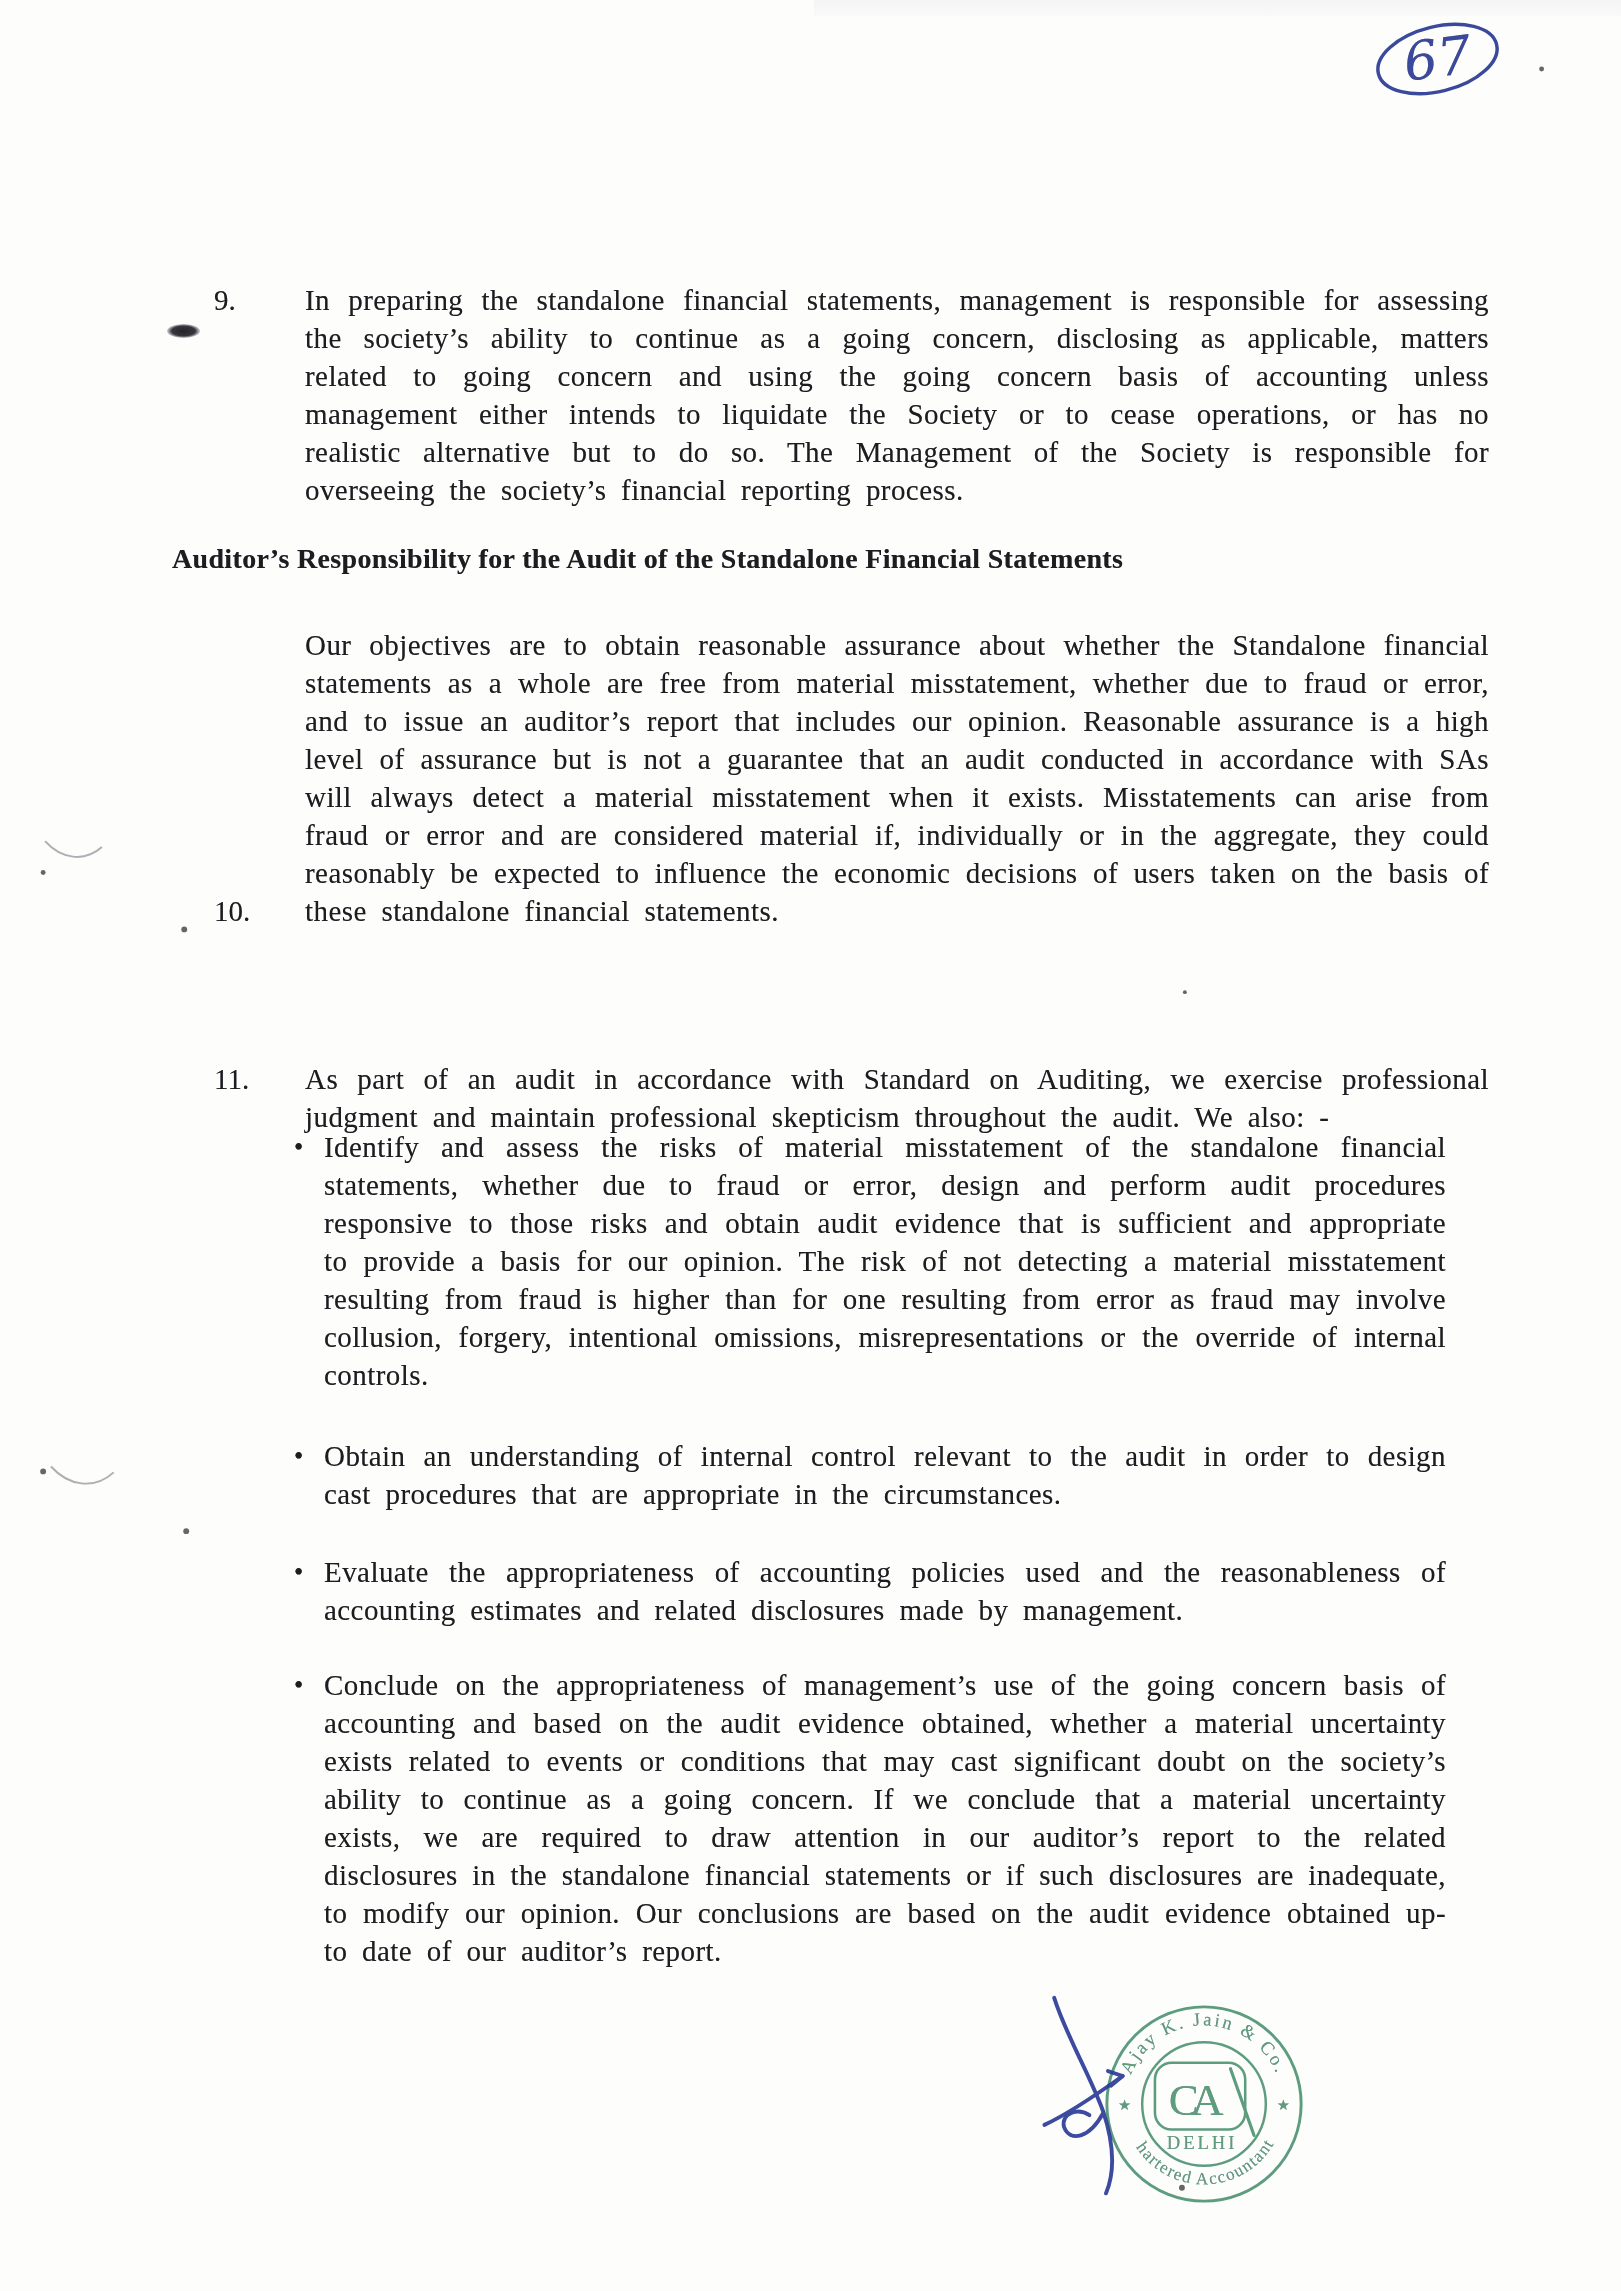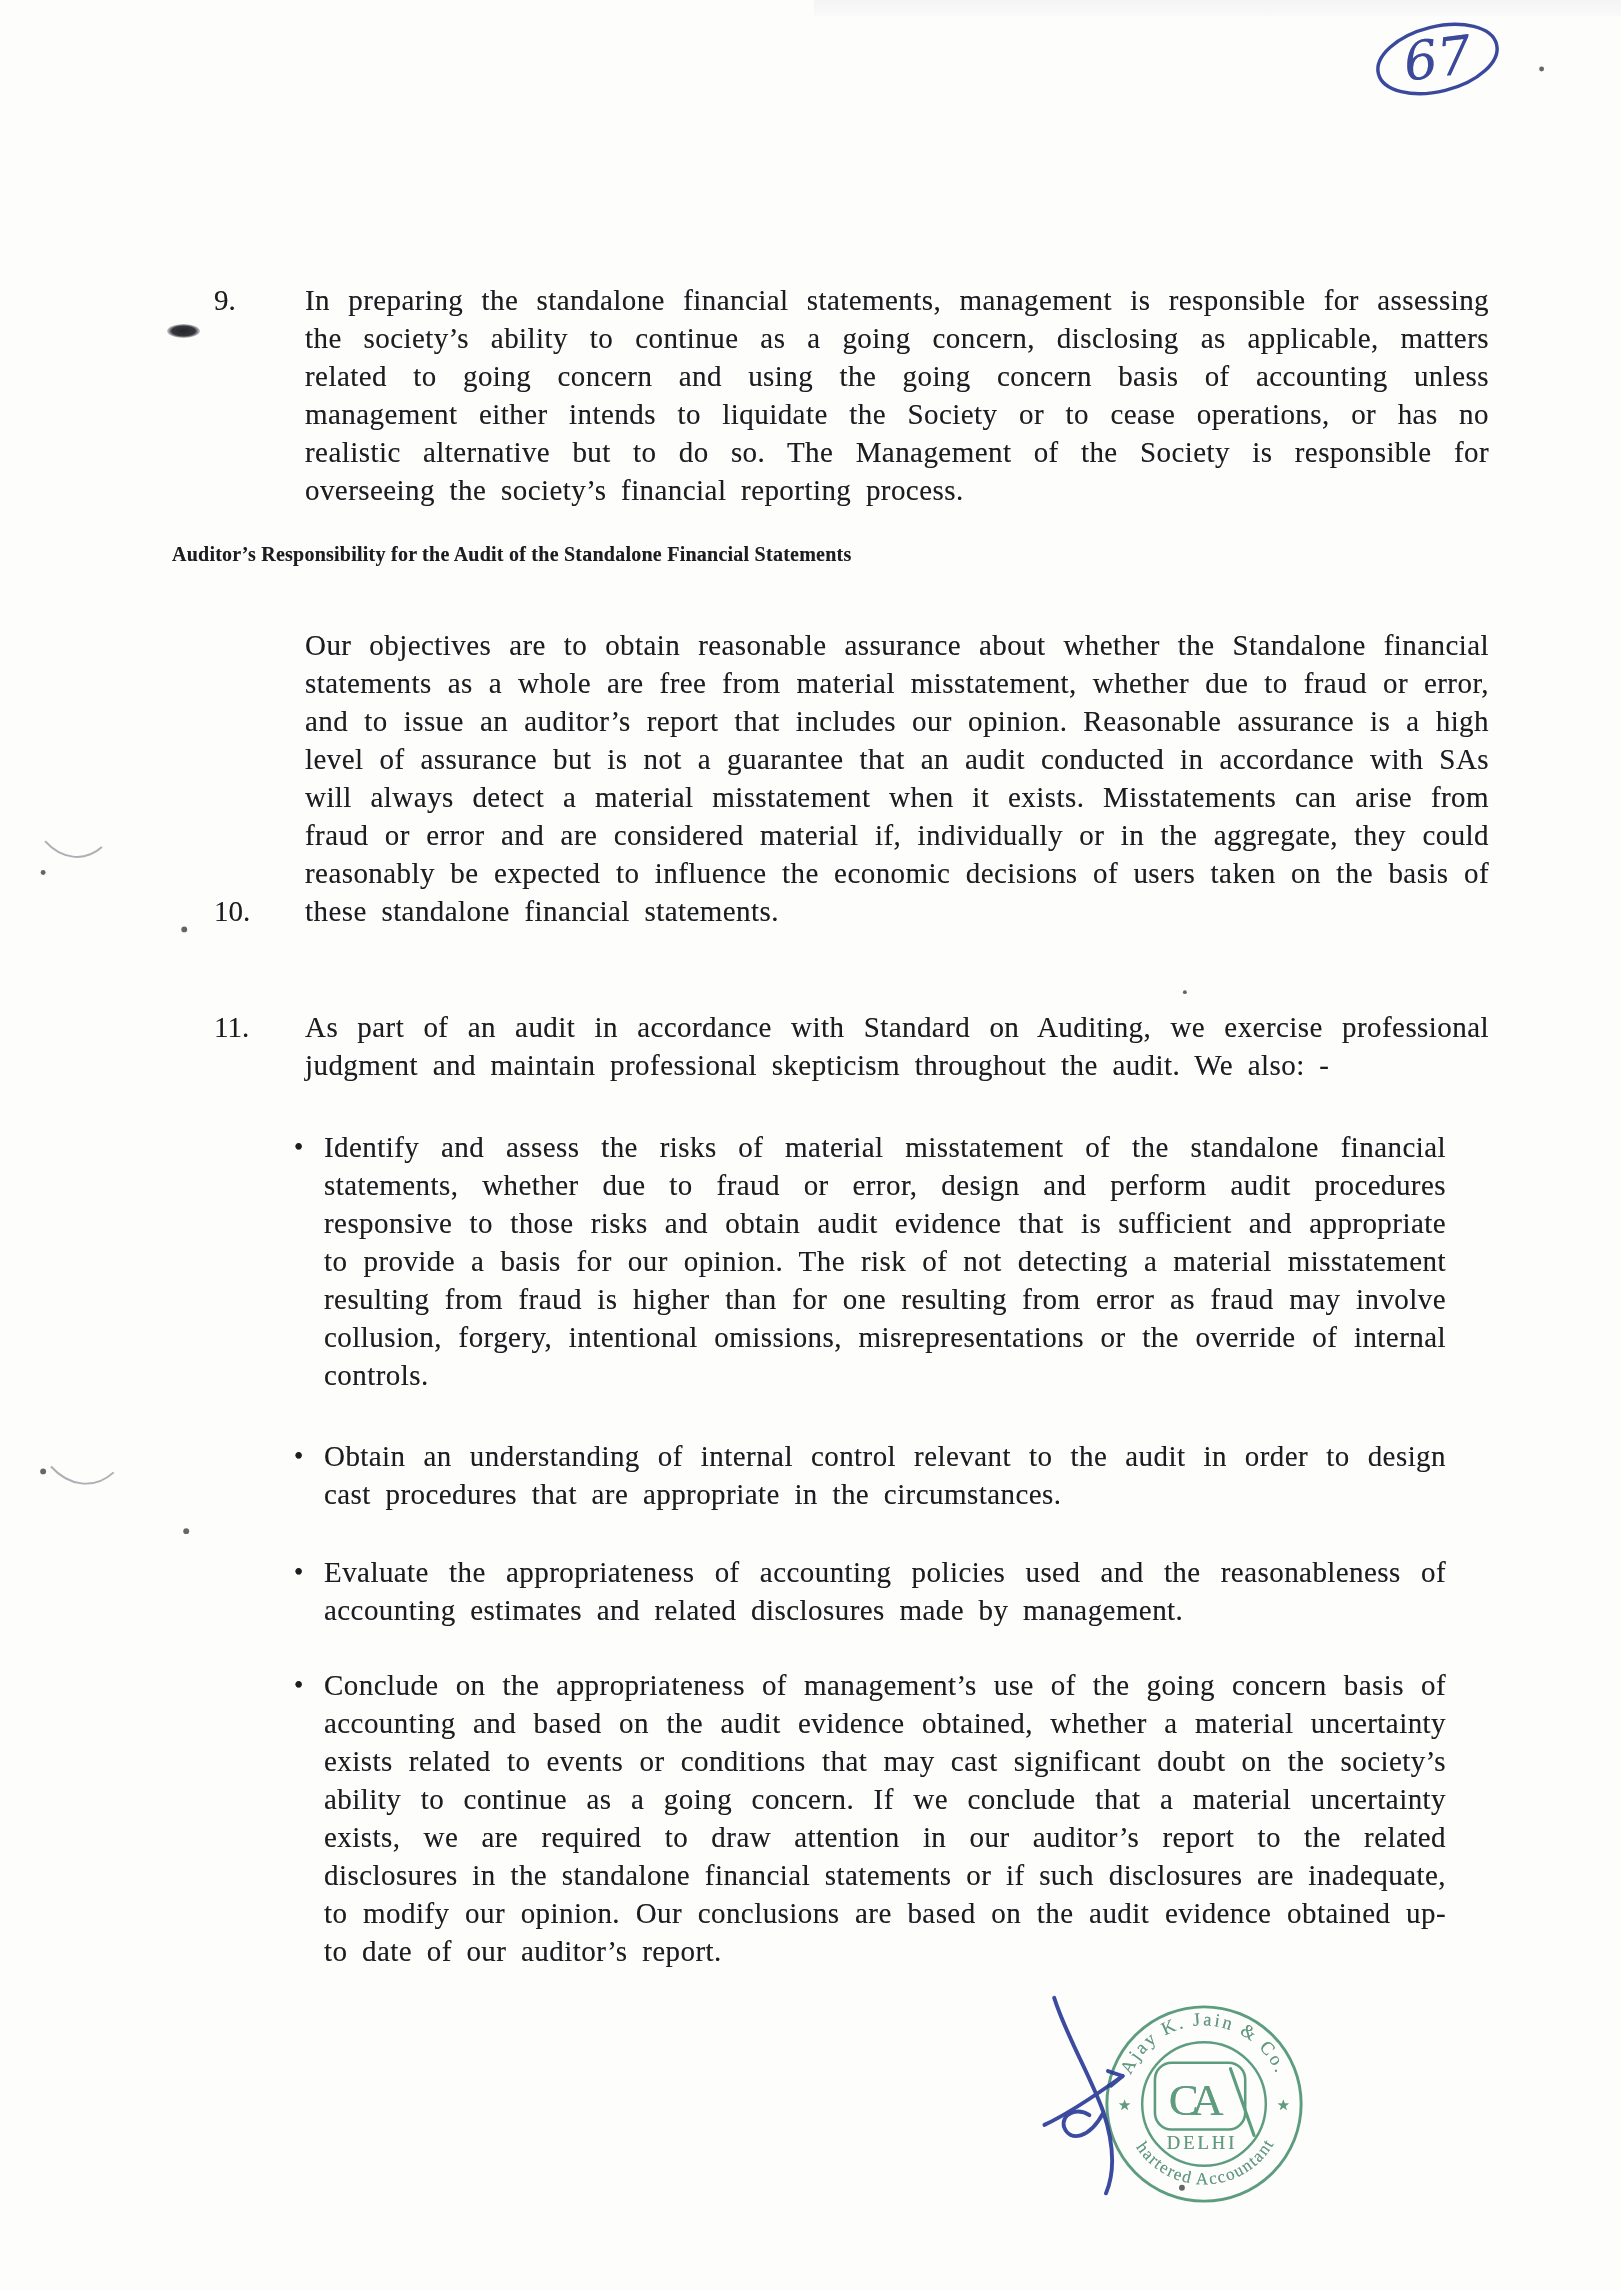--- a/index.html
+++ b/index.html
@@ -22,21 +22,21 @@
     position:absolute;display:flex;
     font-size:29px;line-height:38px;
   }
   .num{width:51px;flex:none;}
   .ptext{
     width:1184px;text-align:justify;
     word-spacing:.24em;letter-spacing:.015em;margin-left:40px;
   }
   .heading{
     position:absolute;left:172px;top:543px;
-    font-size:20px;font-weight:bold;letter-spacing:.012em;
+    font-size:28px;font-weight:bold;letter-spacing:.012em;
   }
   .bullet{
     position:absolute;display:flex;
     font-size:29px;line-height:38px;
   }
   .bdot{width:30px;flex:none;font-size:26.5px;}
   .btext{
     width:1122px;text-align:justify;
     word-spacing:.24em;letter-spacing:.015em;
   }
@@ -71,21 +71,21 @@
 
   <div class="smudge"></div>
 
   <div class="heading">Auditor’s Responsibility for the Audit of the Standalone Financial Statements</div>
 
   <div class="para" style="left:214px;top:626px;align-items:flex-end;">
     <span class="num">10.</span>
     <span class="ptext">Our objectives are to obtain reasonable assurance about whether the Standalone financial statements as a whole are free from material misstatement, whether due to fraud or error, and to issue an auditor’s report that includes our opinion. Reasonable assurance is a high level of assurance but is not a guarantee that an audit conducted in accordance with SAs will always detect a material misstatement when it exists. Misstatements can arise from fraud or error and are considered material if, individually or in the aggregate, they could reasonably be expected to influence the economic decisions of users taken on the basis of these standalone financial statements.</span>
   </div>
 
-  <div class="para" style="left:214px;top:1008px;">
+  <div class="para" style="left:214px;top:1060px;">
     <span class="num">11.</span>
     <span class="ptext">As part of an audit in accordance with Standard on Auditing, we exercise professional judgment and maintain professional skepticism throughout the audit. We also: -</span>
   </div>
 
   <div class="bullet" style="left:294px;top:1128px;">
     <span class="bdot">•</span>
     <span class="btext">Identify and assess the risks of material misstatement of the standalone financial statements, whether due to fraud or error, design and perform audit procedures responsive to those risks and obtain audit evidence that is sufficient and appropriate to provide a basis for our opinion. The risk of not detecting a material misstatement resulting from fraud is higher than for one resulting from error as fraud may involve collusion, forgery, intentional omissions, misrepresentations or the override of internal controls.</span>
   </div>
 
   <div class="bullet" style="left:294px;top:1437px;">

